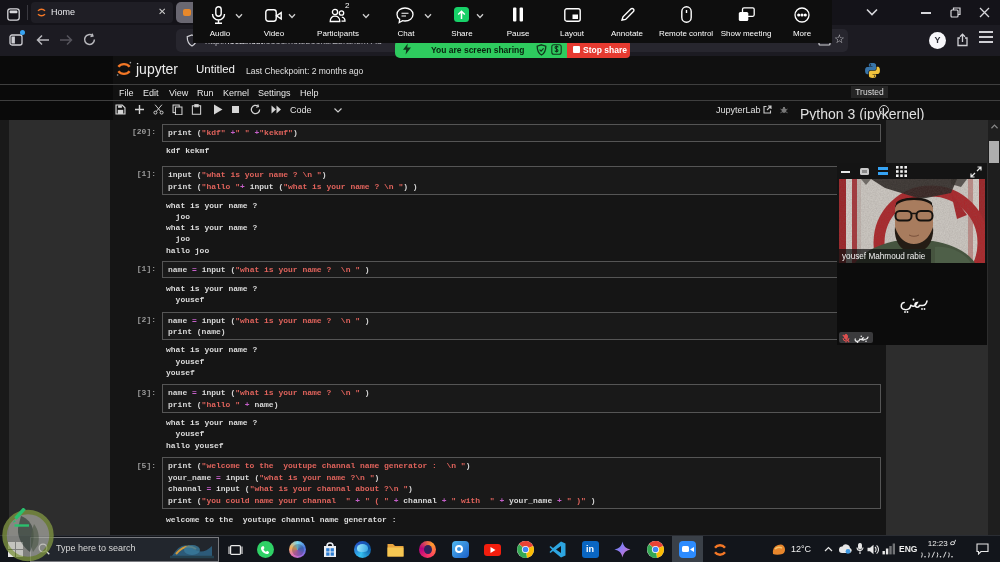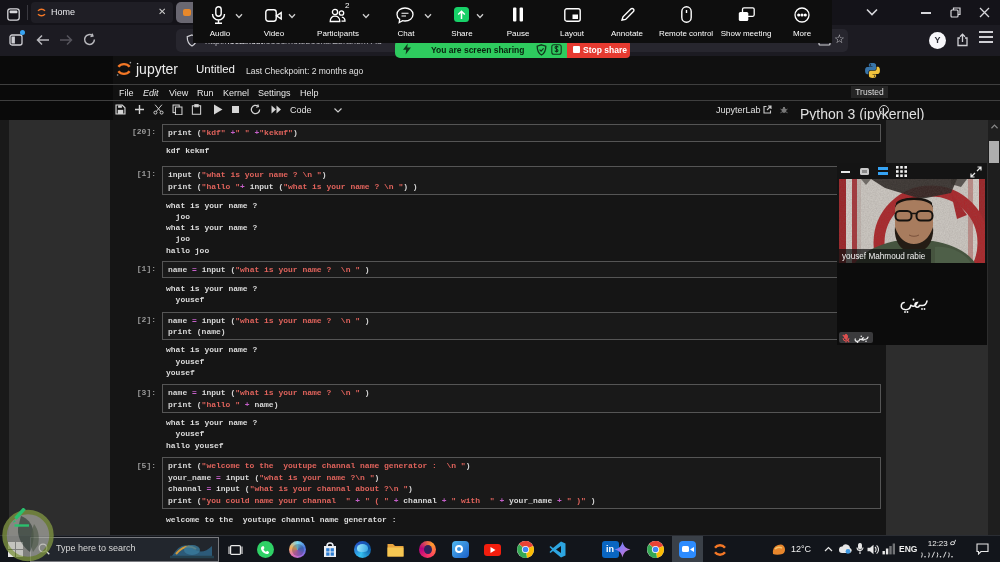--- a/index.html
+++ b/index.html
@@ -96,21 +96,21 @@
 
 <svg class="abs" style="left:864px;top:62px" width="17" height="17" viewBox="0 0 32 32">
       <path d="M15.9 2 C8.7 2 9.2 5.1 9.2 5.1 V8.4 H16 V9.3 H6.5 C6.5 9.3 2 8.8 2 16 C2 23.2 5.9 22.9 5.9 22.9 H8.3 V19.5 C8.3 19.5 8.2 15.6 12.2 15.6 H19 C19 15.6 22.7 15.7 22.7 12 V5.9 C22.7 5.9 23.3 2 15.9 2 Z M12.1 4.2 A1.3 1.3 0 1 1 12.1 6.8 A1.3 1.3 0 0 1 12.1 4.2 Z" fill="#3874a8"></path>
       <path d="M16.1 30 C23.3 30 22.8 26.9 22.8 26.9 V23.6 H16 V22.7 H25.5 C25.5 22.7 30 23.2 30 16 C30 8.8 26.1 9.1 26.1 9.1 H23.7 V12.5 C23.7 12.5 23.8 16.4 19.8 16.4 H13 C13 16.4 9.3 16.3 9.3 20 V26.1 C9.3 26.1 8.7 30 16.1 30 Z M19.9 27.8 A1.3 1.3 0 1 1 19.9 25.2 A1.3 1.3 0 0 1 19.9 27.8 Z" fill="#f0c23c"></path>
     </svg>
 
 <div class="abs" style="left:0;top:84px;width:1000px;height:1px;background:#3f3f3f;"></div>
 <div class="abs" style="left:0;top:85px;width:1000px;height:15px;background:#111111;"></div>
 <div class="abs" style="left:0;top:85px;width:113px;height:15px;background:#0a0a0a;"></div>
 <div class="abs" style="left:119px;top:87.5px;font-size:9px;color:#e8e8e8;">File</div>
-    <div class="abs" style="left:143px;top:87.5px;font-size:9px;color:#e8e8e8;font-style:italic;">Edit</div>
+    <div class="abs" style="left:143px;top:87.5px;font-size:9px;color:#e8e8e8;">Edit</div>
     <div class="abs" style="left:169px;top:87.5px;font-size:9px;color:#e8e8e8;">View</div>
     <div class="abs" style="left:197px;top:87.5px;font-size:9px;color:#e8e8e8;">Run</div>
     <div class="abs" style="left:223px;top:87.5px;font-size:9px;color:#e8e8e8;">Kernel</div>
     <div class="abs" style="left:258px;top:87.5px;font-size:9px;color:#e8e8e8;">Settings</div>
     <div class="abs" style="left:300px;top:87.5px;font-size:9px;color:#e8e8e8;">Help</div>
 <div class="abs" style="left:851px;top:85.5px;width:37px;height:12px;background:#252525;color:#dddddd;font-size:8.5px;text-align:center;line-height:12px;">Trusted</div>
 <div class="abs" style="left:0;top:100px;width:1000px;height:1px;background:#3f3f3f;"></div>
 
 <div class="abs" style="left:0;top:101px;width:1000px;height:18.5px;background:#111111;"></div>
 <div class="abs" style="left:0;top:101px;width:113px;height:18.5px;background:#0a0a0a;"></div>
@@ -467,21 +467,21 @@
         <circle cx="8.5" cy="8.5" r="8.5" fill="#fff"></circle>
         <path d="M8.5 8.5 L2 3 A 8.5 8.5 0 0 1 16.2 5 Z" fill="#ea4335"></path>
         <path d="M8.5 8.5 L16.2 5 A 8.5 8.5 0 0 1 10 16.8 Z" fill="#fbbc05"></path>
         <path d="M8.5 8.5 L10 16.8 A 8.5 8.5 0 0 1 2 3.2 Z" fill="#34a853"></path>
         <circle cx="8.5" cy="8.5" r="3.6" fill="#fff"></circle>
         <circle cx="8.5" cy="8.5" r="2.8" fill="#4285f4"></circle>
       </svg>
   <svg class="abs" style="left:549px;top:5px" width="17" height="17" viewBox="0 0 17 17" fill="#2da5e0">
         <path d="M12 0.5 L16.5 2.5 V14.5 L12 16.5 L4 10 L1.5 12 L0.5 11 L3 8.5 L0.5 6 L1.5 5 L4 7 L12 0.5 Z M12 5 L7 8.5 L12 12 Z"></path>
       </svg>
-  <div class="abs" style="left:581.5px;top:5px;width:17px;height:17px;border-radius:3px;background:#0a66c2;color:#fff;font-size:9px;font-weight:bold;text-align:center;line-height:17px;margin-left:20px;">in</div>
+  <div class="abs" style="left:581.5px;top:5px;width:17px;height:17px;border-radius:3px;background:#0a66c2;color:#fff;font-size:9px;font-weight:bold;text-align:center;line-height:17px;">in</div>
   <svg class="abs" style="left:614px;top:5px" width="17" height="17" viewBox="0 0 17 17">
         <defs>
           <linearGradient id="gg" x1="0" y1="0" x2="1" y2="1">
             <stop offset="0" stop-color="#5084f0"></stop>
             <stop offset="0.5" stop-color="#9a7af0"></stop>
             <stop offset="1" stop-color="#d96fa8"></stop>
           </linearGradient>
         </defs>
         <path d="M8.5 0.5 C9.3 5 12 7.7 16.5 8.5 C12 9.3 9.3 12 8.5 16.5 C7.7 12 5 9.3 0.5 8.5 C5 7.7 7.7 5 8.5 0.5 Z" fill="url(#gg)"></path>
       </svg>

